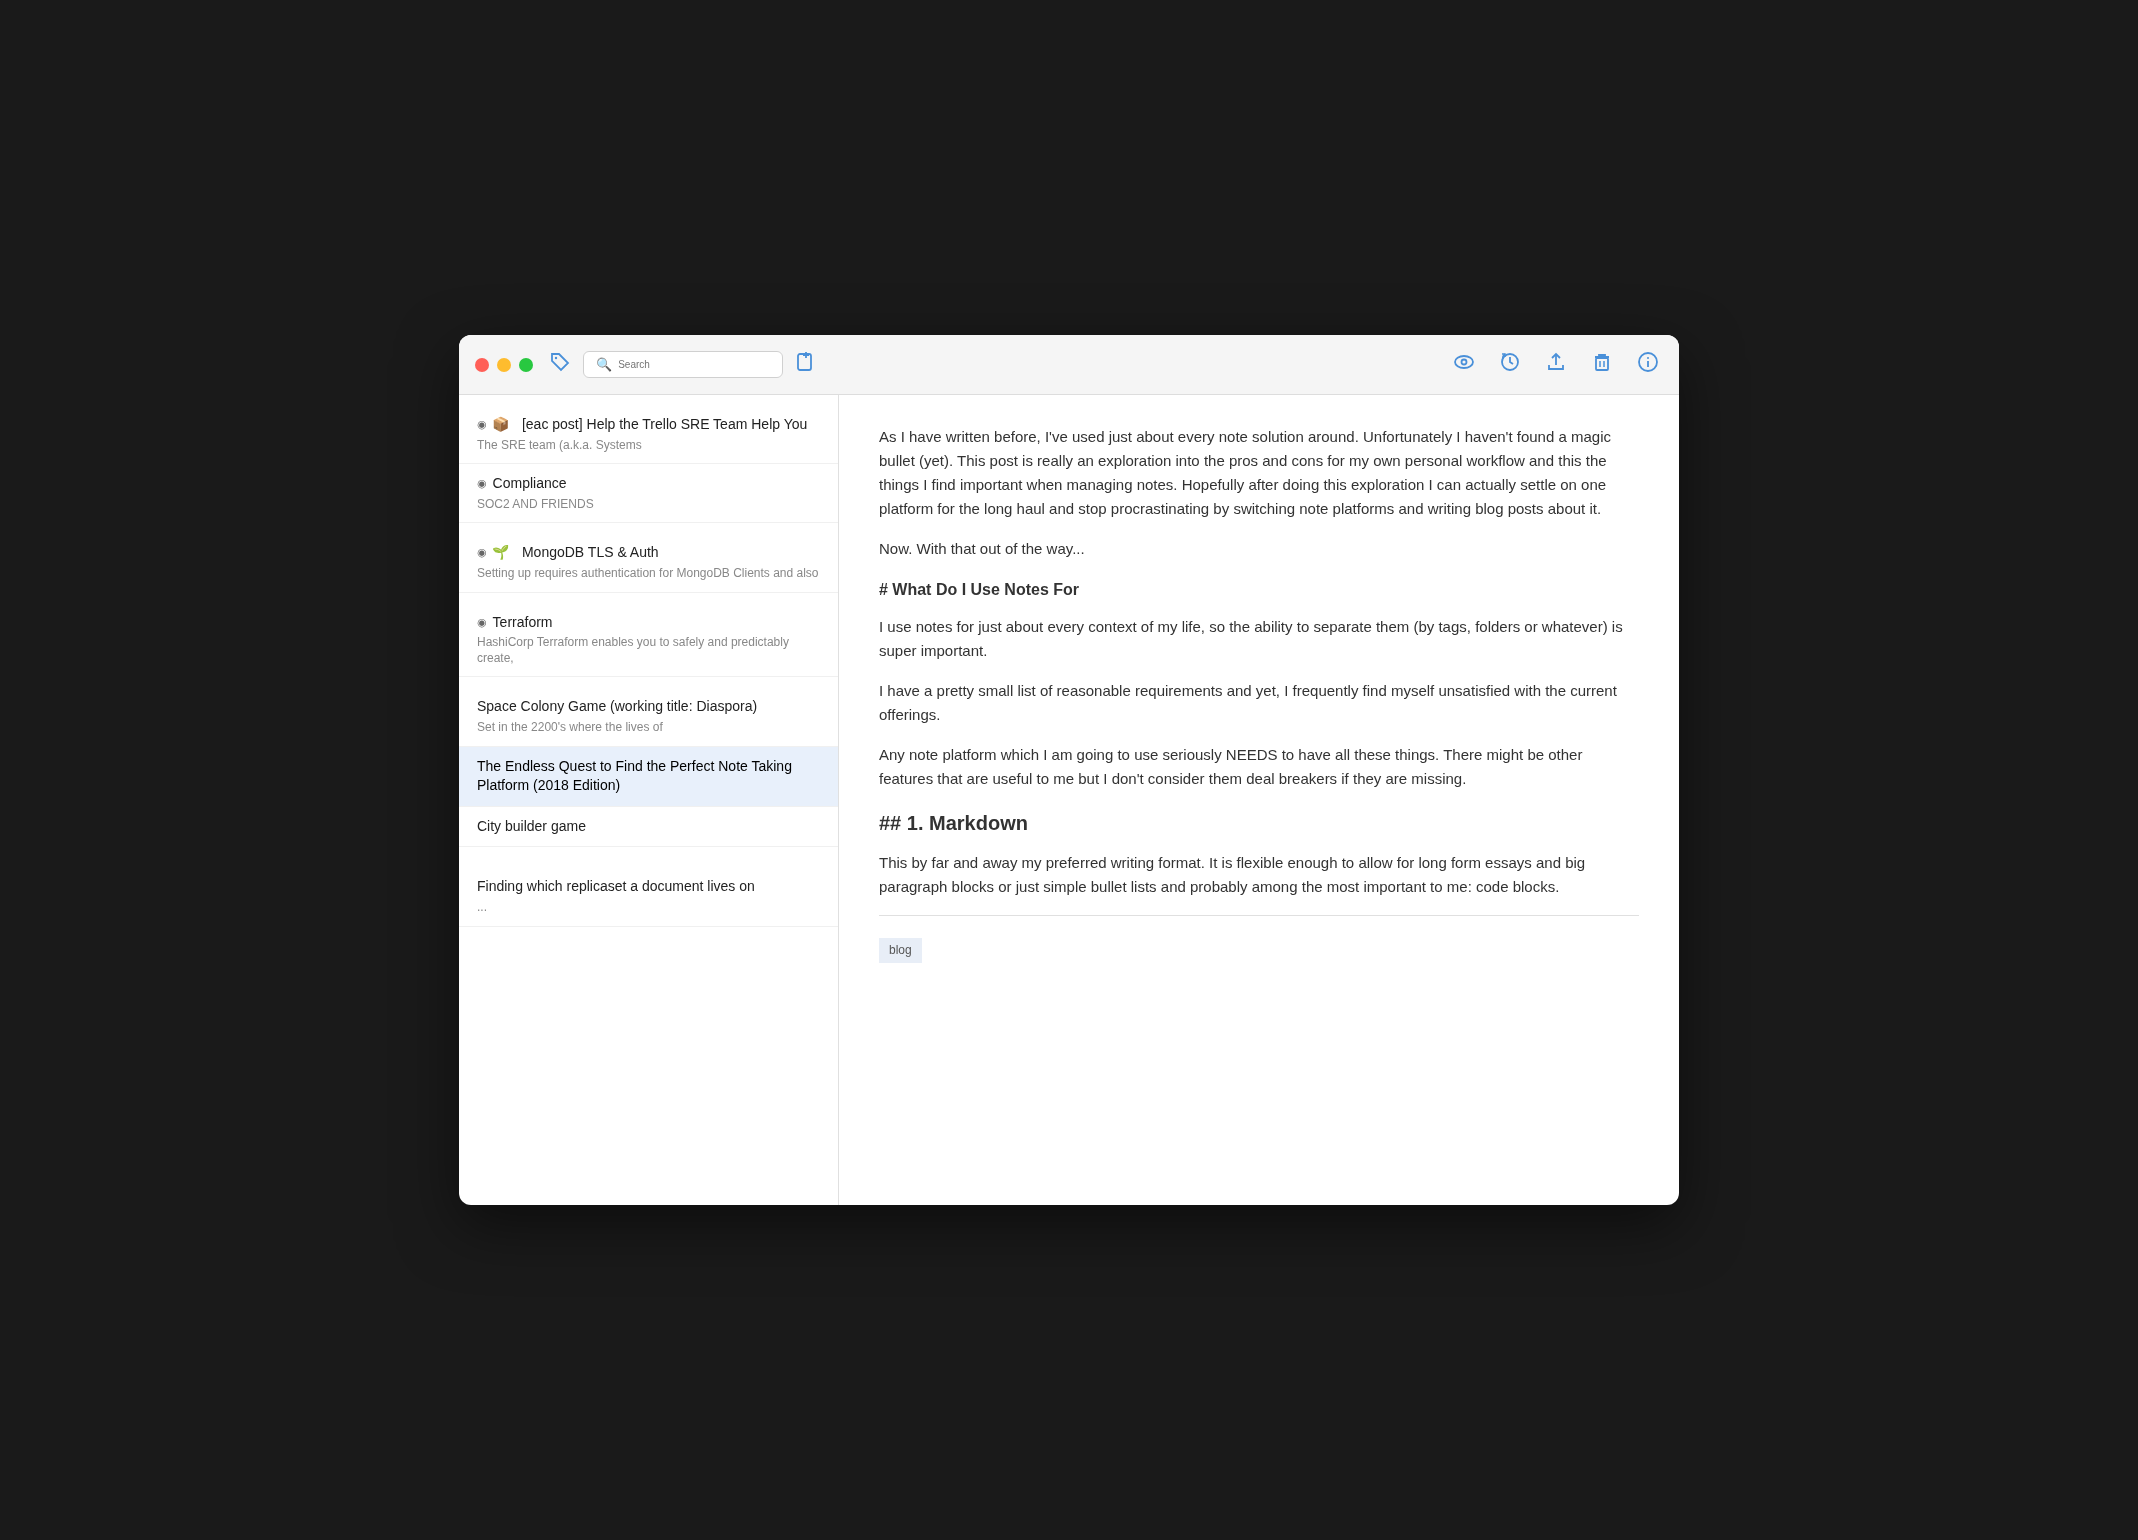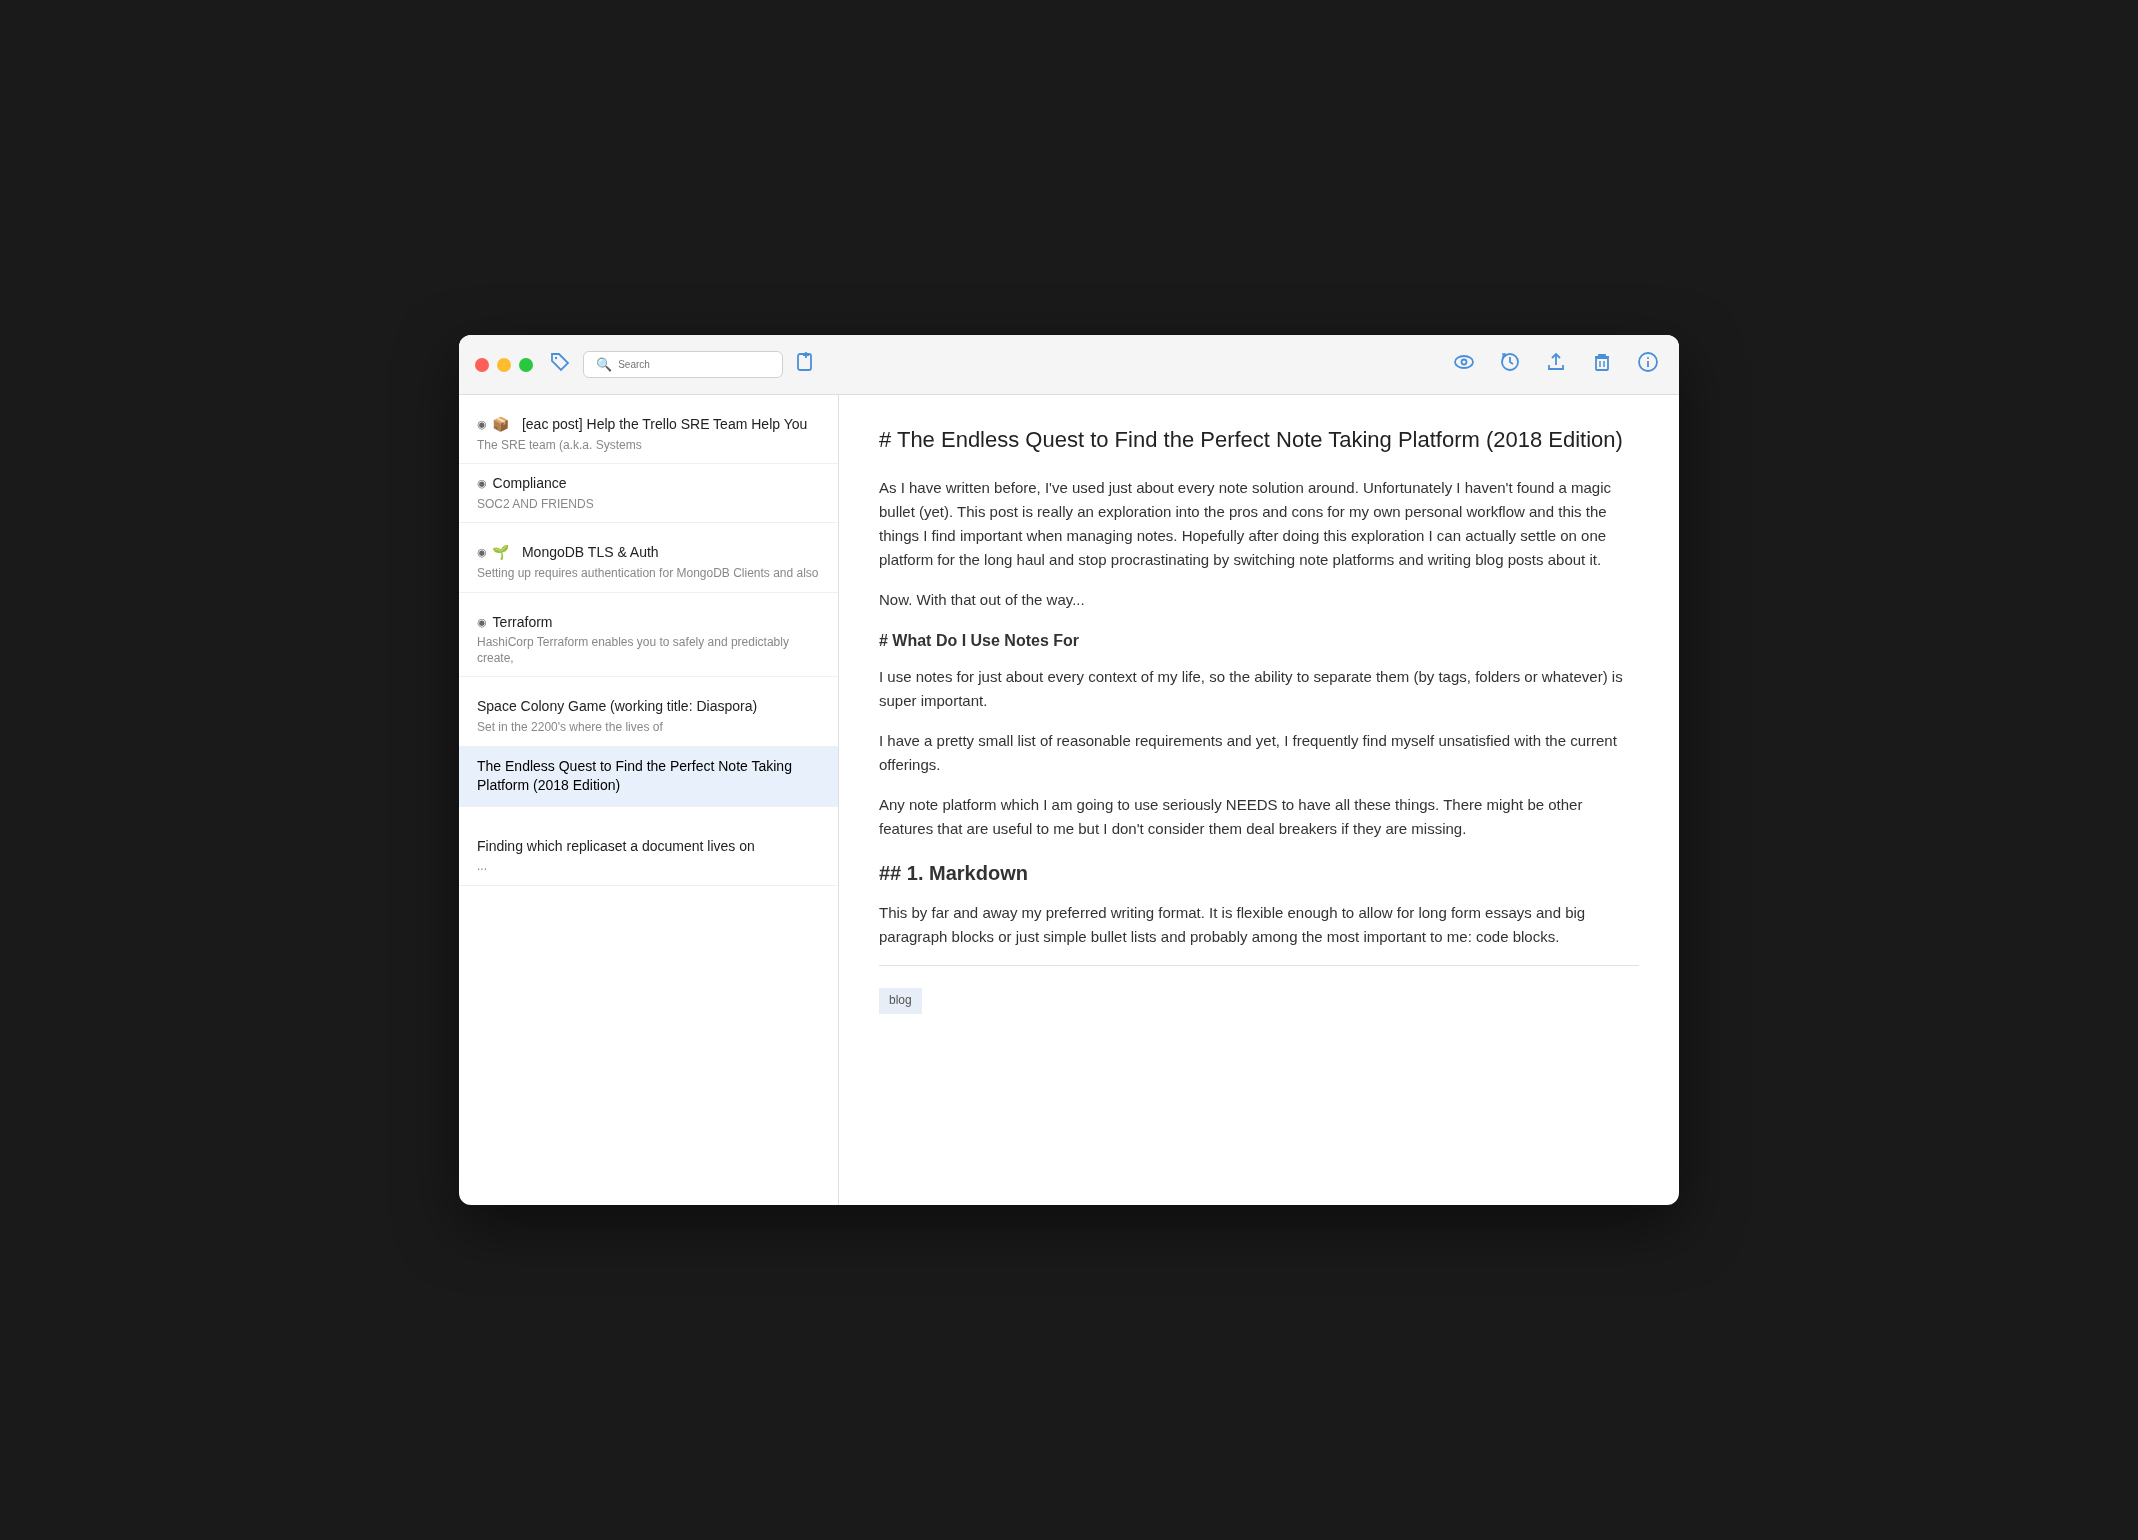--- a/index.html
+++ b/index.html
@@ -348,36 +348,40 @@
         </div>
         <div class="note-item-subtitle">Set in the 2200's where the lives of</div>
       </div>
 
       <div class="note-item active">
         <div class="note-item-title">
           <span>The Endless Quest to Find the Perfect Note Taking Platform (2018 Edition)</span>
         </div>
       </div>
 
+      <div class="note-item">
+        <div class="note-item-title">
+          <span>City builder game</span>
+        </div>
+      </div>
 
       <div class="note-item-spacer" style="height:20px"></div>
 
       <div class="note-item">
         <div class="note-item-title">
           <span>Finding which replicaset a document lives on</span>
         </div>
         <div class="note-item-subtitle">...</div>
       </div>
 
     </div>
 
     <div class="content">
       <div class="note-body">
 
-        <div class="note-title"># The Endless Quest to Find the Perfect Note Taking Platform (2018 Edition)</div>
 
         <p>As I have written before, I've used just about every note solution around. Unfortunately I haven't found a magic bullet (yet). This post is really an exploration into the pros and cons for my own personal workflow and this the things I find important when managing notes. Hopefully after doing this exploration I can actually settle on one platform for the long haul and stop procrastinating by switching note platforms and writing blog posts about it.</p>
 
         <p>Now. With that out of the way...</p>
 
         <h2># What Do I Use Notes For</h2>
 
         <p>I use notes for just about every context of my life, so the ability to separate them (by tags, folders or whatever) is super important.</p>
 
         <p>I have a pretty small list of reasonable requirements and yet, I frequently find myself unsatisfied with the current offerings.</p>

